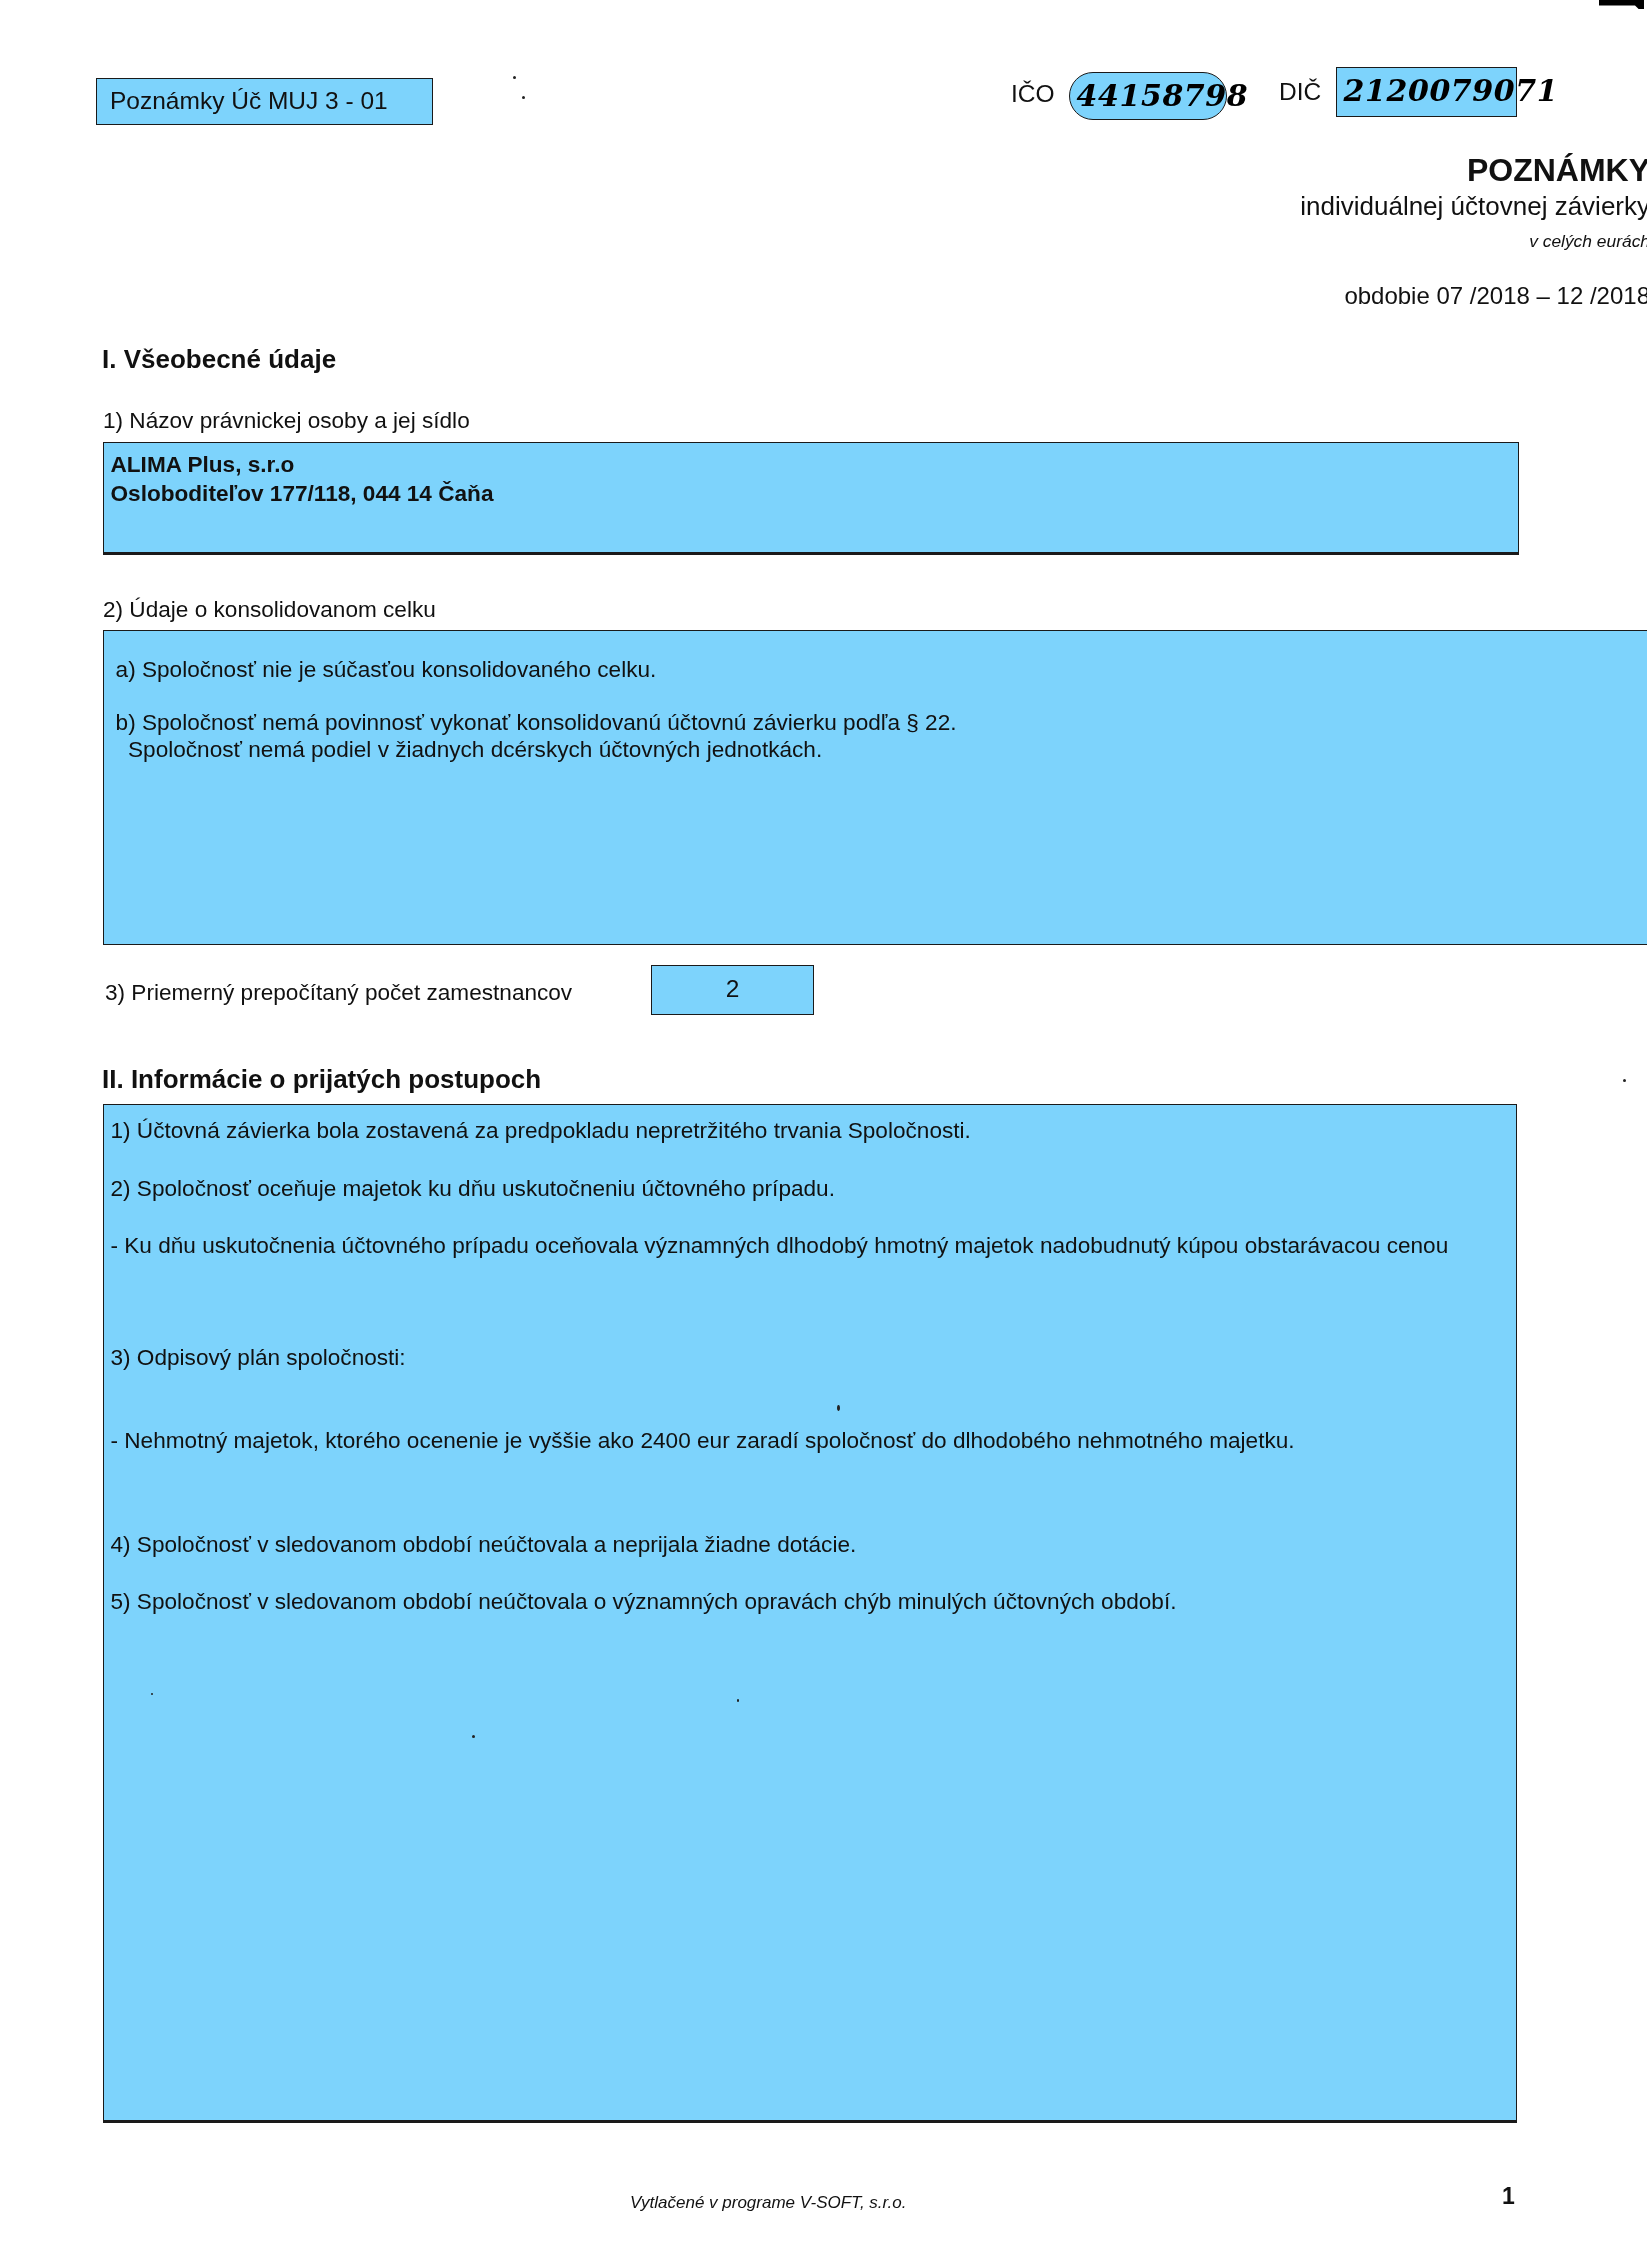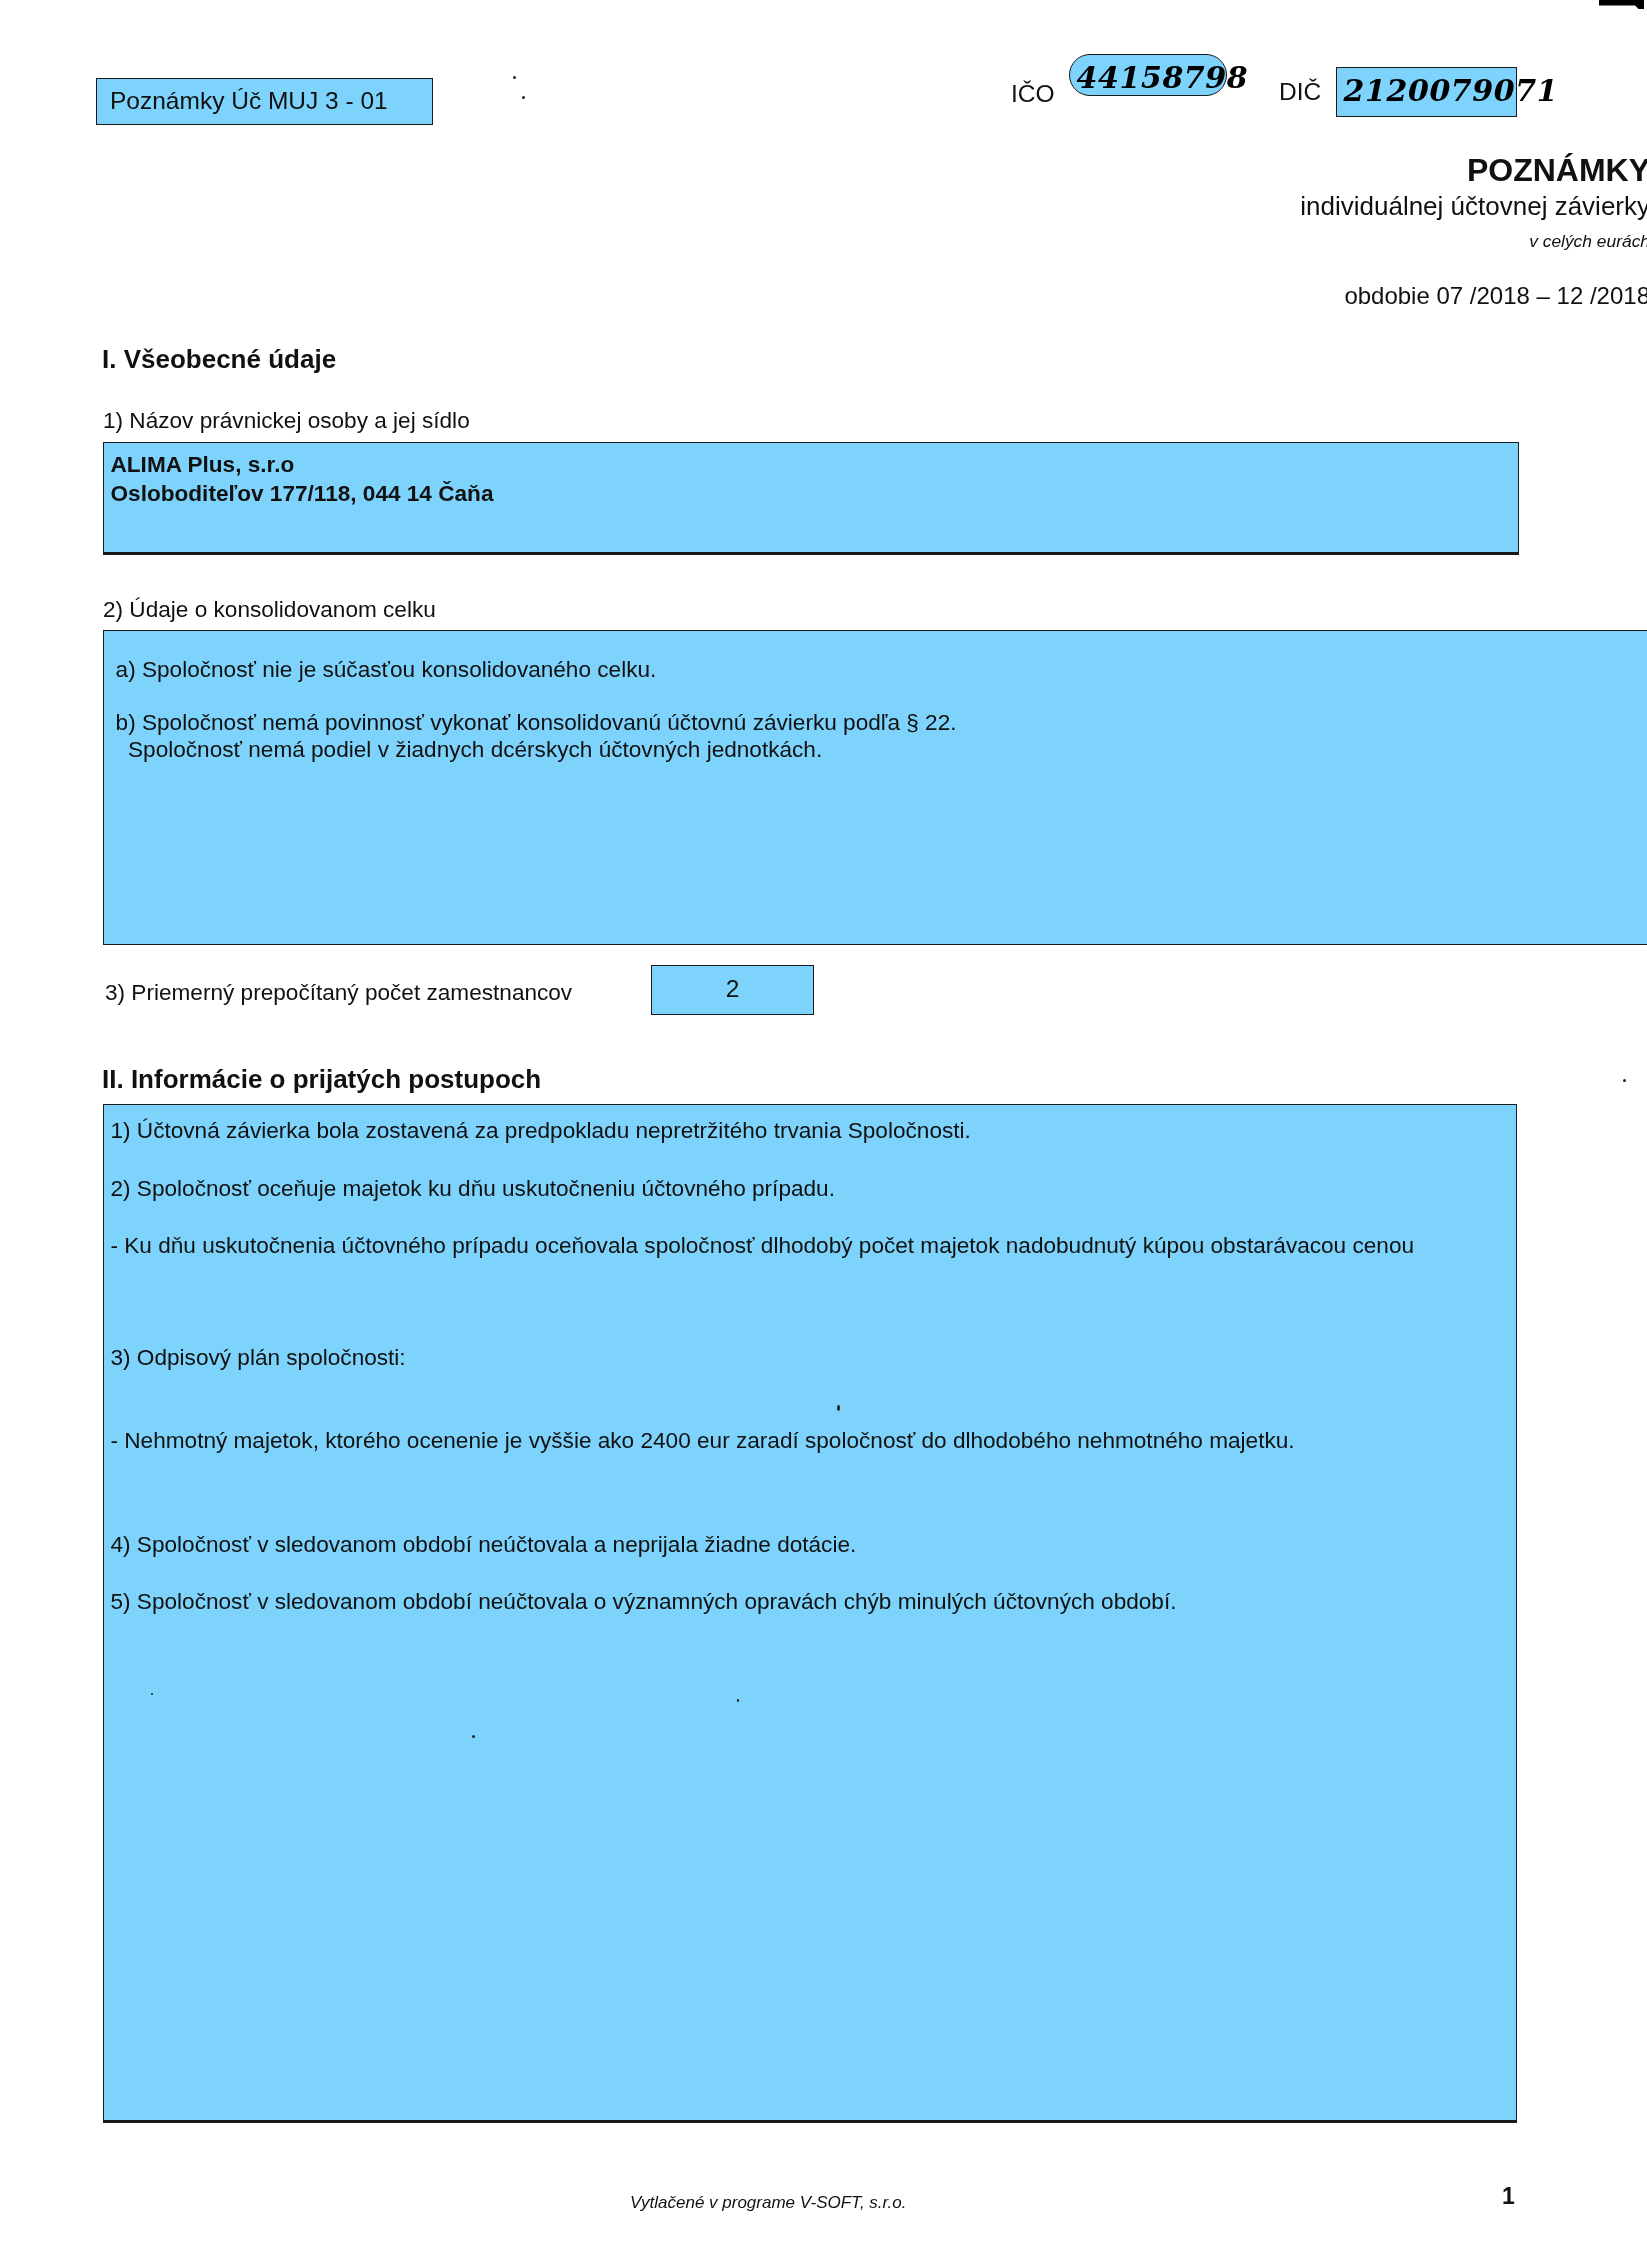--- a/index.html
+++ b/index.html
@@ -14,21 +14,21 @@
     position: absolute; left: 1599px; top: 0; width: 45px; height: 9px; background: #000;
     clip-path: polygon(0 0, 100% 0, 100% 100%, 88% 100%, 80% 60%, 0 60%);
   }
   .form-id { left: 96px; top: 78px; width: 337px; height: 47px; }
   .form-id span { position: absolute; left: 13px; top: 7.8px; font-size: 24.5px; }
   .lbl { font-size: 24.5px; }
   .hand {
     font-family: "DejaVu Serif", serif; font-weight: bold; font-style: italic;
     font-size: 30px; letter-spacing: 0.6px; color: #000;
   }
-  .ico-box { left: 1069px; top: 54px; width: 158px; height: 42px; border-radius: 24px; }
+  .ico-box { left: 1069px; top: 72px; width: 158px; height: 48px; border-radius: 24px; }
   .dic-box { left: 1336px; top: 67px; width: 181px; height: 50px; }
   .ico-box span, .dic-box span { position: absolute; left: 6.5px; top: 5.2px; }
   .center { position: absolute; left: 0; width: 1615px; text-align: right; padding-left: 35px; }
   .title { top: 152px; font-size: 32px; font-weight: bold; }
   .subtitle { top: 191px; font-size: 26px; }
   .units { top: 231px; font-size: 17.4px; font-style: italic; }
   .period { top: 282px; font-size: 24px; }
   .h-section { font-size: 26px; font-weight: bold; }
   .text { font-size: 22.6px; line-height: 28px; }
   .bold { font-weight: bold; }
@@ -79,21 +79,21 @@
 
 <div class="abs text" style="left:105px;top:979px;">3) Priemerný prepočítaný počet zamestnancov</div>
 <div class="box" style="left:651px;top:965px;width:163px;height:50px;text-align:center;">
   <span class="text" style="display:inline-block;margin-top:9px;font-size:24.5px;">2</span>
 </div>
 
 <div class="abs h-section" style="left:102px;top:1064px;">II. Informácie o prijatých postupoch</div>
 <div class="box thick-bottom" style="left:103px;top:1104px;width:1414px;height:1019px;">
   <div class="abs text" style="left:6.5px;top:11.6px;">1) Účtovná závierka bola zostavená za predpokladu nepretržitého trvania Spoločnosti.</div>
   <div class="abs text" style="left:6.5px;top:70px;">2) Spoločnosť oceňuje majetok ku dňu uskutočneniu účtovného prípadu.</div>
-  <div class="abs text" style="left:6.5px;top:127px;width:1389px;">- Ku dňu uskutočnenia účtovného prípadu oceňovala spoločnosť dlhodobý počet majetok nadobudnutý kúpou obstarávacou cenou</div>
+  <div class="abs text" style="left:6.5px;top:127px;width:1389px;">- Ku dňu uskutočnenia účtovného prípadu oceňovala významných dlhodobý hmotný majetok nadobudnutý kúpou obstarávacou cenou</div>
   <div class="abs text" style="left:6.5px;top:239px;">3) Odpisový plán spoločnosti:</div>
   <div class="dot" style="left:733px;top:300px;width:2.6px;height:5.8px;"></div>
   <div class="abs text" style="left:6.5px;top:322px;">- Nehmotný majetok, ktorého ocenenie je vyššie ako 2400 eur zaradí spoločnosť do dlhodobého nehmotného majetku.</div>
   <div class="abs text" style="left:6.5px;top:426px;">4) Spoločnosť v sledovanom období neúčtovala a neprijala žiadne dotácie.</div>
   <div class="abs text" style="left:6.5px;top:483px;">5) Spoločnosť v sledovanom období neúčtovala o významných opravách chýb minulých účtovných období.</div>
   <div class="dot" style="left:47px;top:588px;width:1.9px;height:1.9px;"></div>
   <div class="dot" style="left:368px;top:630px;"></div>
   <div class="dot" style="left:633px;top:594px;width:1.9px;height:2.6px;"></div>
 </div>
 <div class="dot" style="left:1623px;top:1079px;"></div>

